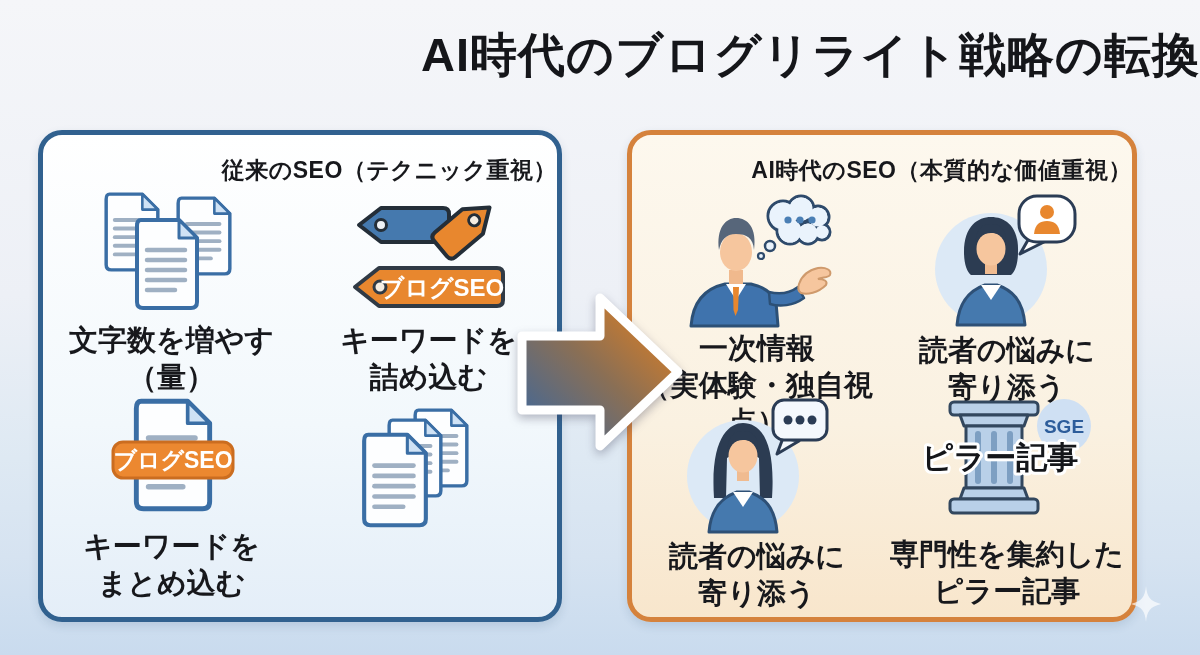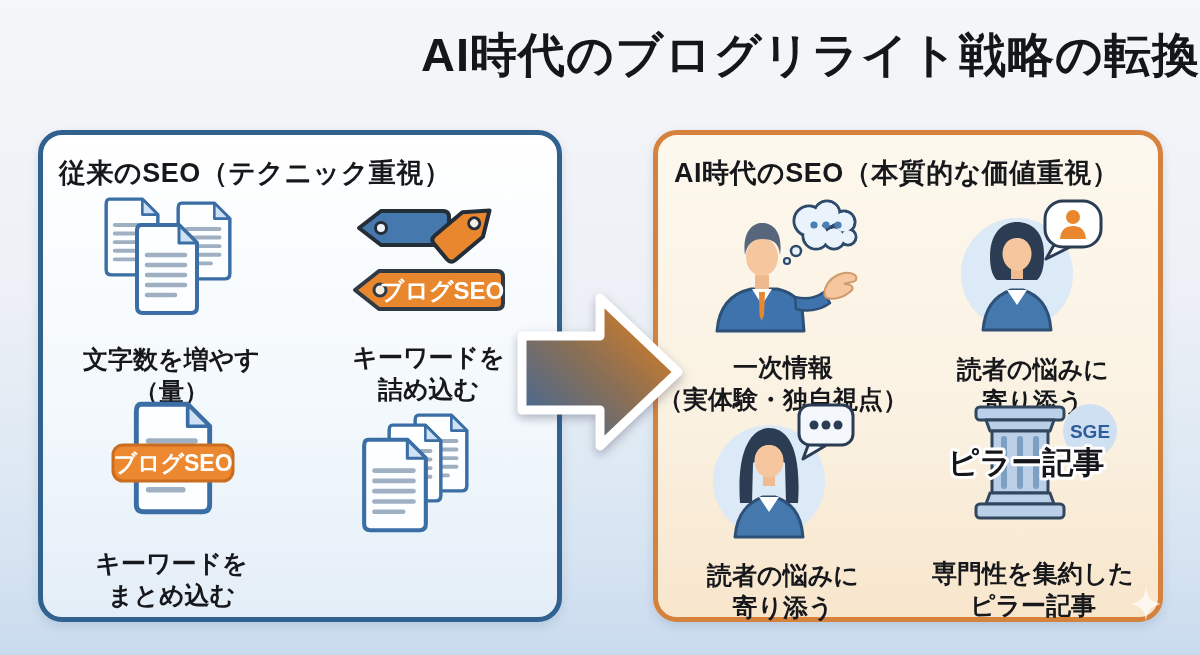--- a/index.html
+++ b/index.html
@@ -18,33 +18,33 @@
   }
   .panel{
     position:absolute;top:130px;height:492px;box-sizing:border-box;
     border-radius:24px;box-shadow:0 4px 10px rgba(45,75,115,.14);
   }
   .panel.left{
     left:38px;width:524px;border:5px solid #31618f;
     background:linear-gradient(180deg,#ffffff 0%,#f2f8fc 60%,#e4eef8 100%);
   }
   .panel.right{
-    left:653px;width:510px;border:5px solid #d5823c;
+    left:627px;width:510px;border:5px solid #d5823c;
     background:linear-gradient(180deg,#fdf8ee 0%,#faf1e1 60%,#f8e6cc 100%);
   }
   .panel-header{
-    text-align:left;font-size:27px;font-weight:800;color:#17181c;
+    text-align:right;font-size:23px;font-weight:800;color:#17181c;
     padding-top:20px;letter-spacing:.5px;white-space:nowrap;padding-left:16px;
   }
   .grid{display:grid;grid-template-columns:1fr 1fr;margin-top:4px;}
   .item{display:flex;flex-direction:column;align-items:center;height:206px;}
   .icon-box{height:140px;display:flex;align-items:flex-end;}
   .label{
-    font-size:25px;font-weight:800;color:#17181c;text-align:center;
-    line-height:1.28;white-space:pre-line;margin-top:20px;
+    font-size:29px;font-weight:800;color:#17181c;text-align:center;
+    line-height:1.28;white-space:pre-line;margin-top:4px;
   }
   .arrow{
     position:absolute;left:514px;top:288px;width:172px;height:170px;z-index:5;
     filter:drop-shadow(0 4px 5px rgba(60,60,85,.35));
   }
   svg text{font-family:"Liberation Sans","DejaVu Sans",sans-serif;}
   .sparkle{position:absolute;left:1128px;top:586px;opacity:.8;z-index:6;}
 </style>
 </head>
 <body>

